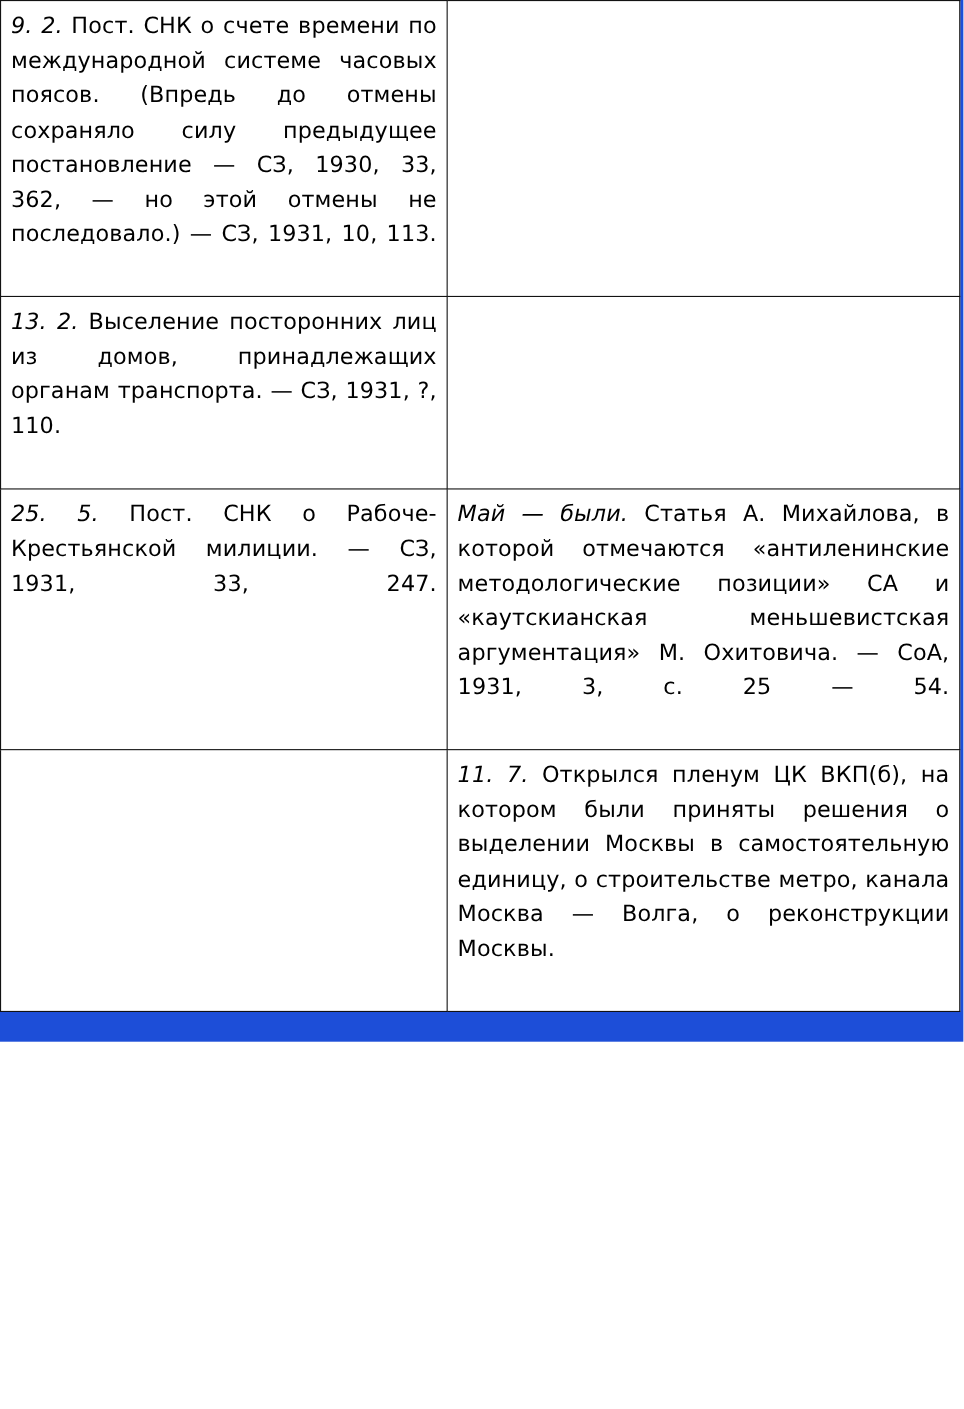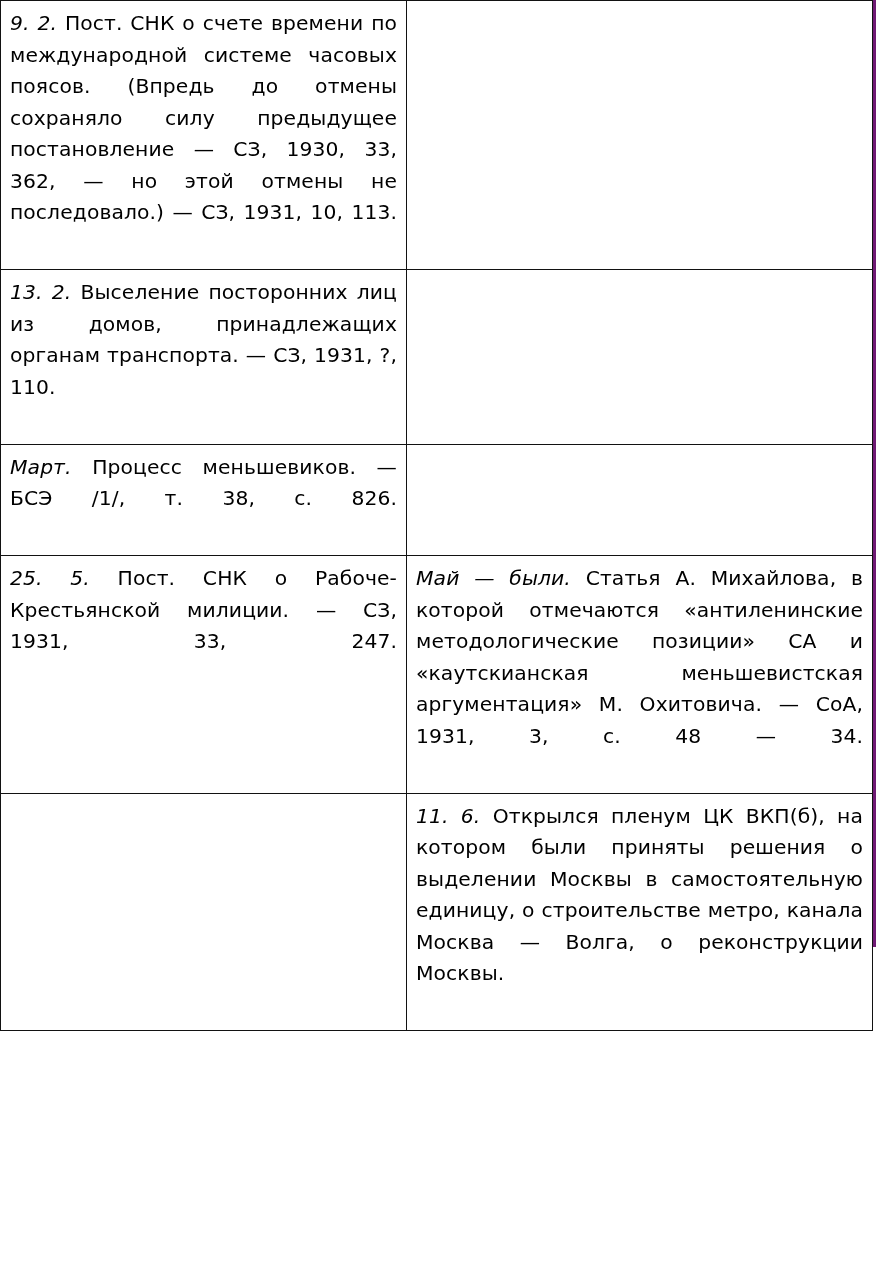--- a/index.html
+++ b/index.html
@@ -13,21 +13,21 @@
     height: 1281px;
     font-family: "DejaVu Sans", "Liberation Sans", sans-serif;
     color: #000000;
     overflow: hidden;
   }
   .page {
     position: relative;
     width: 876px;
     height: 947px;
     box-sizing: border-box;
-    background: #701a75;
+    background: #1d4ed8;
   }
   table.chrono {
     width: 872px;
     margin: 0;
     border-collapse: collapse;
     table-layout: fixed;
     background: #ffffff;
   }
   table.chrono td {
     border: 1.6px solid #121212;
@@ -97,55 +97,43 @@
           </div>
         </td>
         <td class="col-right empty-cell">
           <div class="cell">
             <p><span class="dateprefix"></span><span></span></p>
           </div>
         </td>
       </tr>
 
 
-      <tr class="r4">
-        <td class="col-left">
-          <div class="cell">
-            <p><span class="dateprefix">Март.</span><span> Процесс меньшевиков. — БСЭ /1/, т. 38, с. 826.</span></p>
-          </div>
-        </td>
-        <td class="col-right empty-cell">
-          <div class="cell">
-            <p><span class="dateprefix"></span><span></span></p>
-          </div>
-        </td>
-      </tr>
 
 
       <tr class="r6">
         <td class="col-left">
           <div class="cell">
             <p><span class="dateprefix">25. 5.</span><span> Пост. СНК о Рабоче-Крестьянской милиции. — СЗ, 1931, 33, 247.</span></p>
           </div>
         </td>
         <td class="col-right">
           <div class="cell">
-            <p><span class="dateprefix">Май — были.</span><span> Статья А. Михайлова, в которой отмечаются «антиленинские методологические позиции» СА и «каутскианская меньшевистская аргументация» М. Охитовича. — СоА, 1931, 3, с. 48 — 34.</span></p>
+            <p><span class="dateprefix">Май — были.</span><span> Статья А. Михайлова, в которой отмечаются «антиленинские методологические позиции» СА и «каутскианская меньшевистская аргументация» М. Охитовича. — СоА, 1931, 3, с. 25 — 54.</span></p>
           </div>
         </td>
       </tr>
 
       <tr class="r7">
         <td class="col-left empty-cell">
           <div class="cell">
             <p><span class="dateprefix"></span><span></span></p>
           </div>
         </td>
         <td class="col-right">
           <div class="cell">
-            <p><span class="dateprefix">11. 6.</span><span> Открылся пленум ЦК ВКП(б), на котором были приняты решения о выделении Москвы в самостоятельную единицу, о строительстве метро, канала Москва — Волга, о реконструкции Москвы.</span></p>
+            <p><span class="dateprefix">11. 7.</span><span> Открылся пленум ЦК ВКП(б), на котором были приняты решения о выделении Москвы в самостоятельную единицу, о строительстве метро, канала Москва — Волга, о реконструкции Москвы.</span></p>
           </div>
         </td>
       </tr>
 
     </tbody>
   </table>
 </div>
 
 </body></html>

